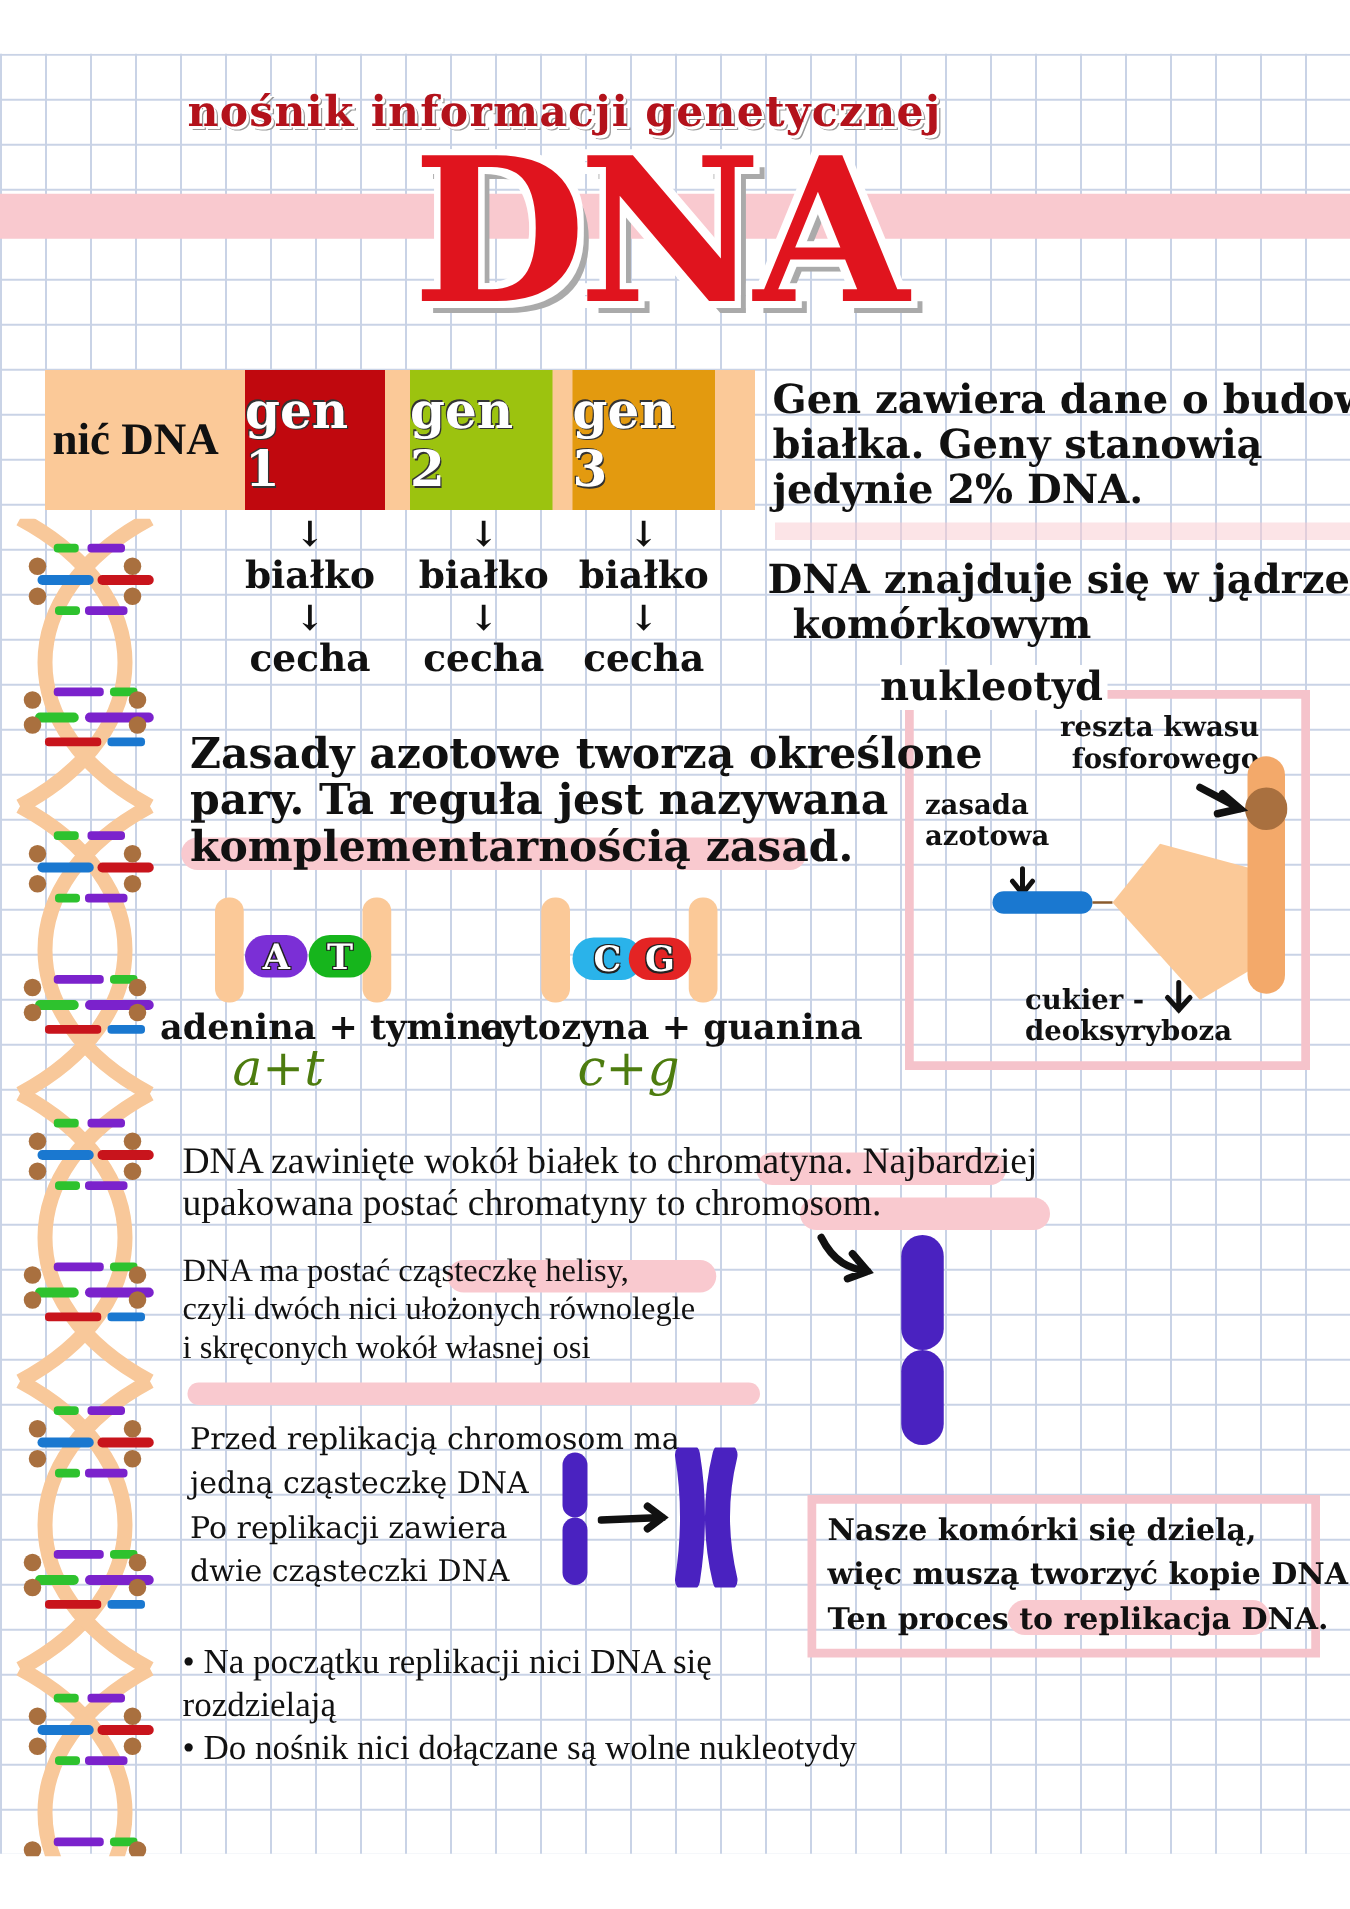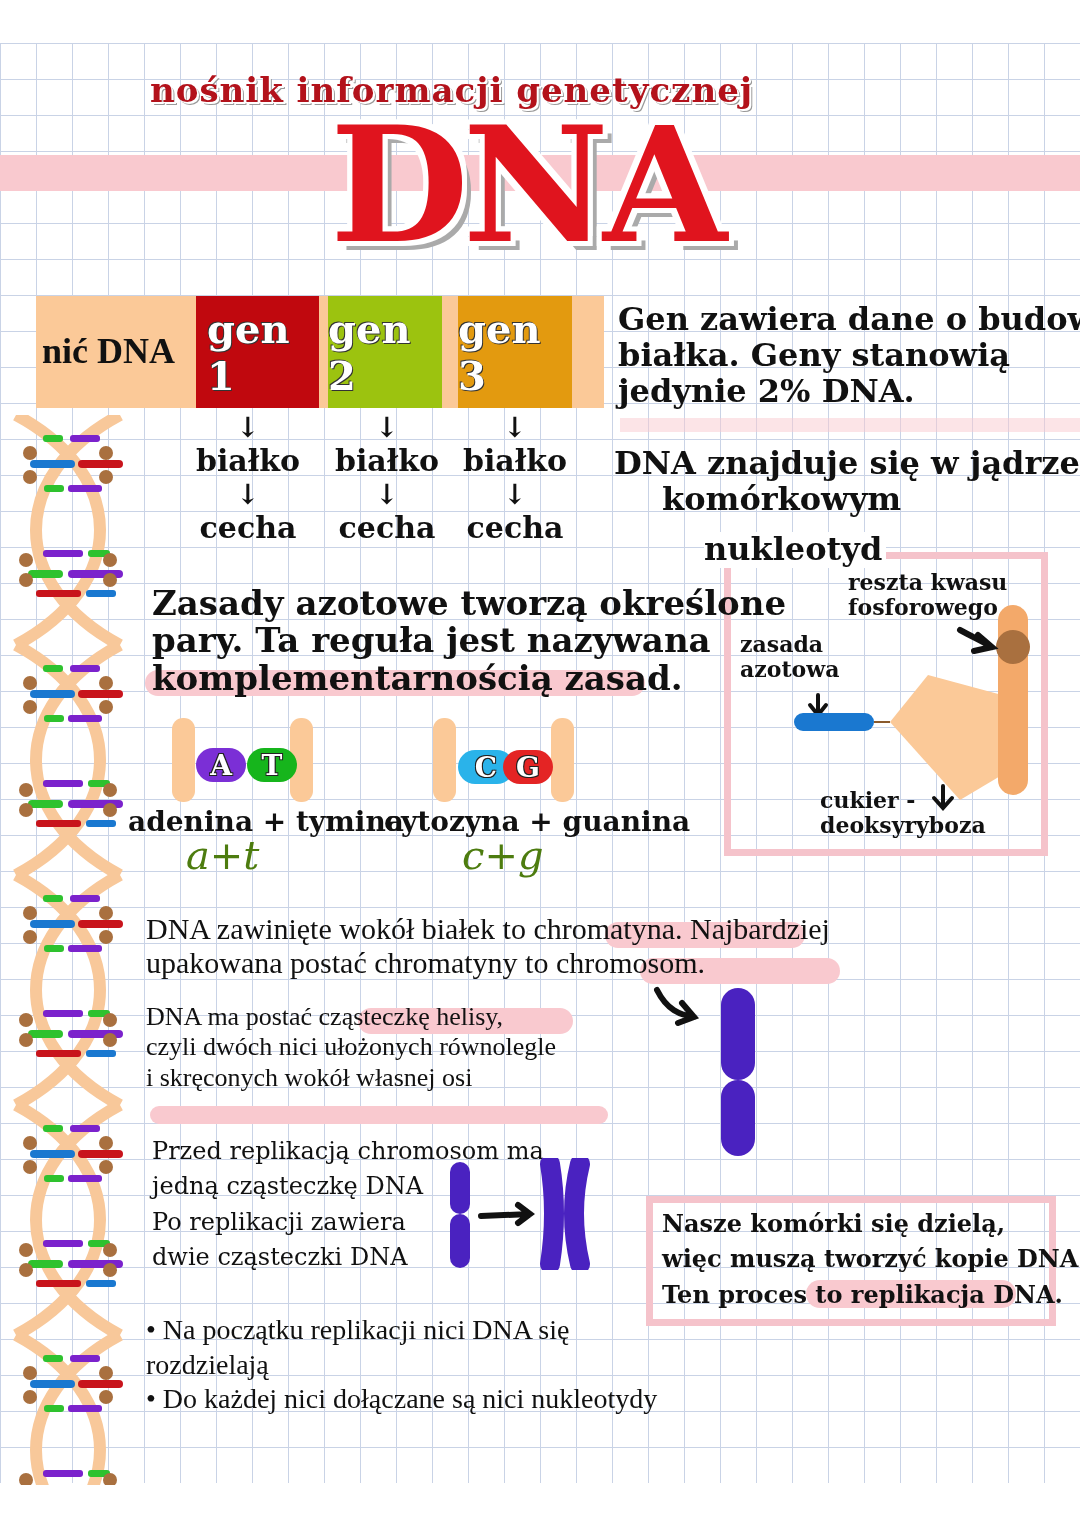--- a/index.html
+++ b/index.html
@@ -70,21 +70,21 @@
   </defs>
   <use href="#seg" y="0"></use>
     <use href="#seg" y="230"></use>
     <use href="#seg" y="460"></use>
     <use href="#seg" y="690"></use>
     <use href="#seg" y="920"></use>
 </svg>
 
 <div class="abs strand"></div>
 <div class="abs strand-label">nić DNA</div>
-<div class="gene" style="left:196px;width:112px;background:#c0080e;padding-left:11px;">
+<div class="gene" style="left:196px;width:112px;background:#c0080e;">
     <span>gen 1</span>
   </div>
 <div class="gene" style="left:328px;width:114px;background:#9cc30f;">
     <span>gen 2</span>
   </div>
 <div class="gene" style="left:458px;width:114px;background:#e39a0f;">
     <span>gen 3</span>
   </div>
 
 <div class="col" style="left:188px;top:412px;">
@@ -106,26 +106,26 @@
   <div>cecha</div>
 </div>
 
 <div class="txt" style="left:618px;top:302px;font-size:32px;">
   <div>Gen zawiera dane o budowie</div>
   <div>białka. Geny stanowią</div>
   <div>jedynie 2% DNA.</div>
 </div>
 <div class="txt" style="left:614px;top:446px;font-size:32px;">
   <div>DNA znajduje się w jądrze</div>
-  <div style="padding-left:20px;margin-left:28px;">komórkowym</div>
+  <div style="padding-left:20px;">komórkowym</div>
 </div>
 
 <div class="box" style="left:724px;top:552px;width:310px;height:290px;"></div>
 <div class="txt" style="left:704px;top:532px;font-size:32px;background:#fff;padding-right:4px;text-align:center;">nukleotyd</div>
-<div class="txt" style="left:848px;top:570px;font-size:22px;text-align:left;">
+<div class="txt" style="left:848px;top:570px;font-size:22px;text-align:right;">
   <div>reszta kwasu</div>
   <div>fosforowego</div>
 </div>
 <div class="txt" style="left:740px;top:632px;font-size:22px;">
   <div>zasada</div>
   <div>azotowa</div>
 </div>
 <div class="txt" style="left:820px;top:788px;font-size:22px;">
   <div>cukier -</div>
   <div>deoksyryboza</div>
@@ -202,14 +202,14 @@
 <div class="hl" style="left:806px;top:1280px;width:210px;height:28px;"></div>
 <div class="txt" style="left:662px;top:1206px;font-size:24px;line-height:1.47;">
   <div>Nasze komórki się dzielą,</div>
   <div>więc muszą tworzyć kopie DNA.</div>
   <div>Ten proces to replikacja DNA.</div>
 </div>
 
 <div class="txt" style="left:146px;top:1313px;font-size:28px;font-weight:normal;line-height:1.24;font-family:'Liberation Serif',serif;">
   <div>• Na początku replikacji nici DNA się</div>
   <div>rozdzielają</div>
-  <div>• Do każdej nici dołączane są nici nukleotydy</div>
+  <div>• Do nośnik nici dołączane są wolne nukleotydy</div>
 </div>
 
 </body></html>

